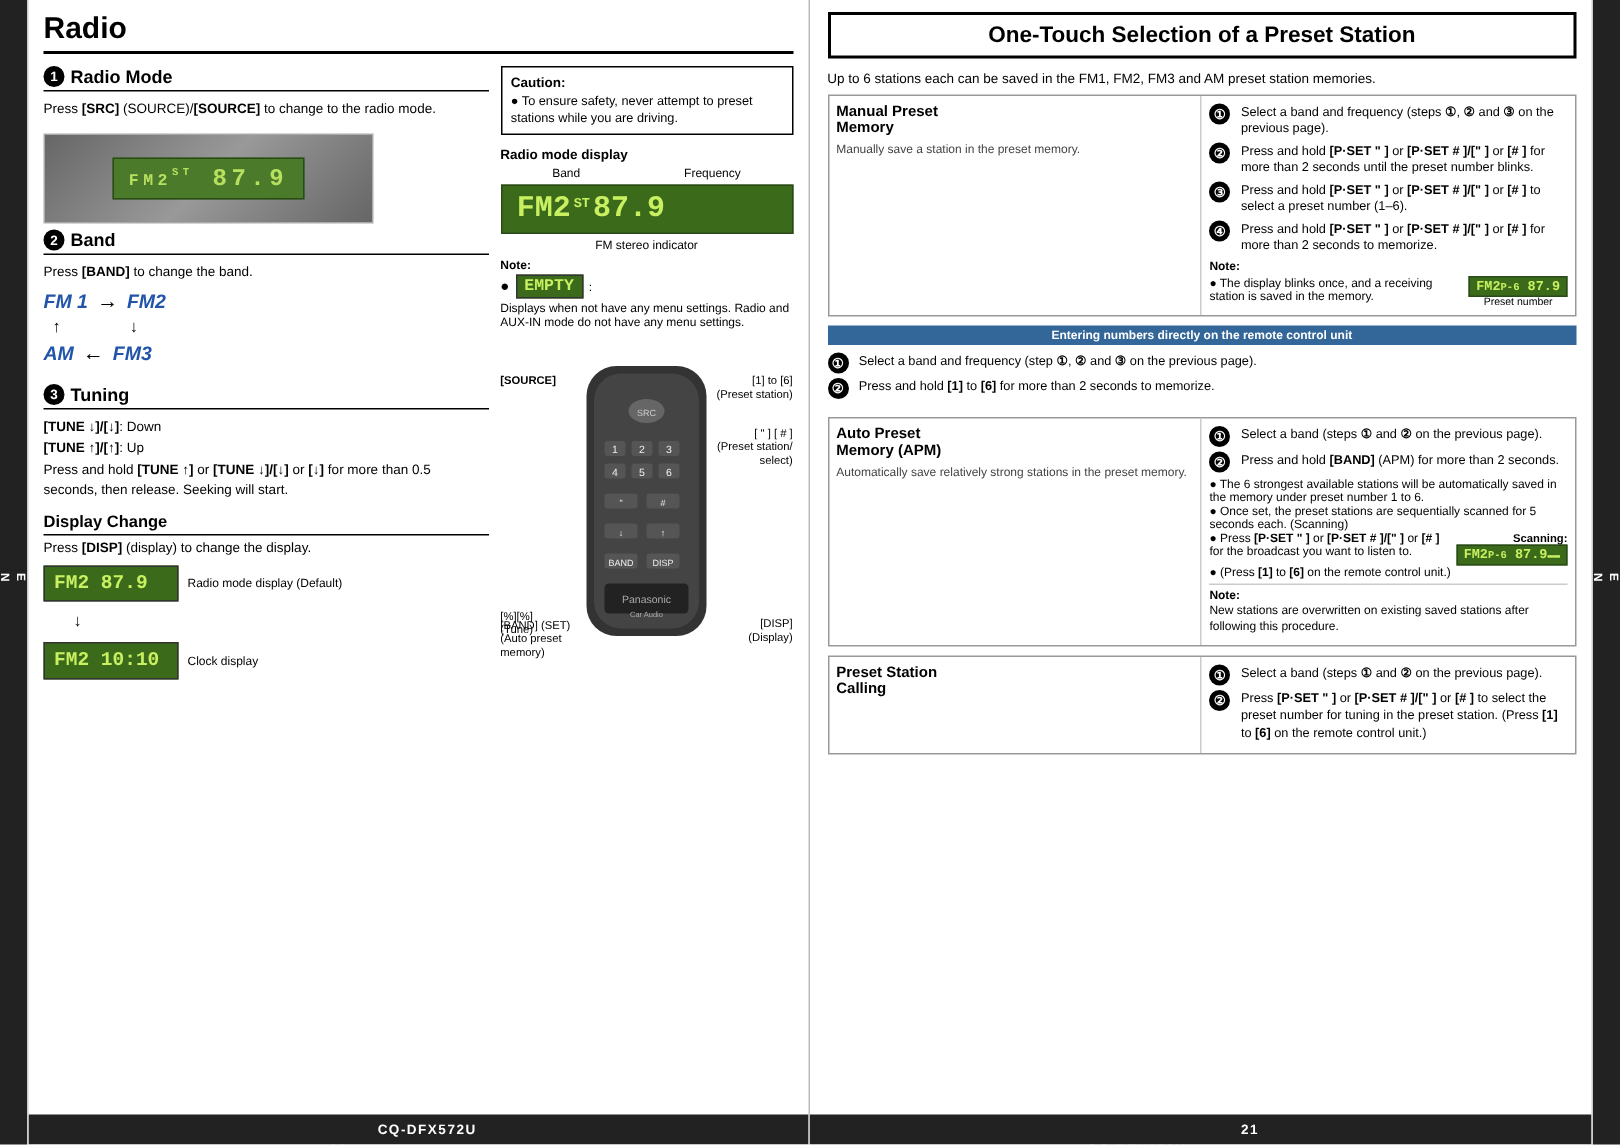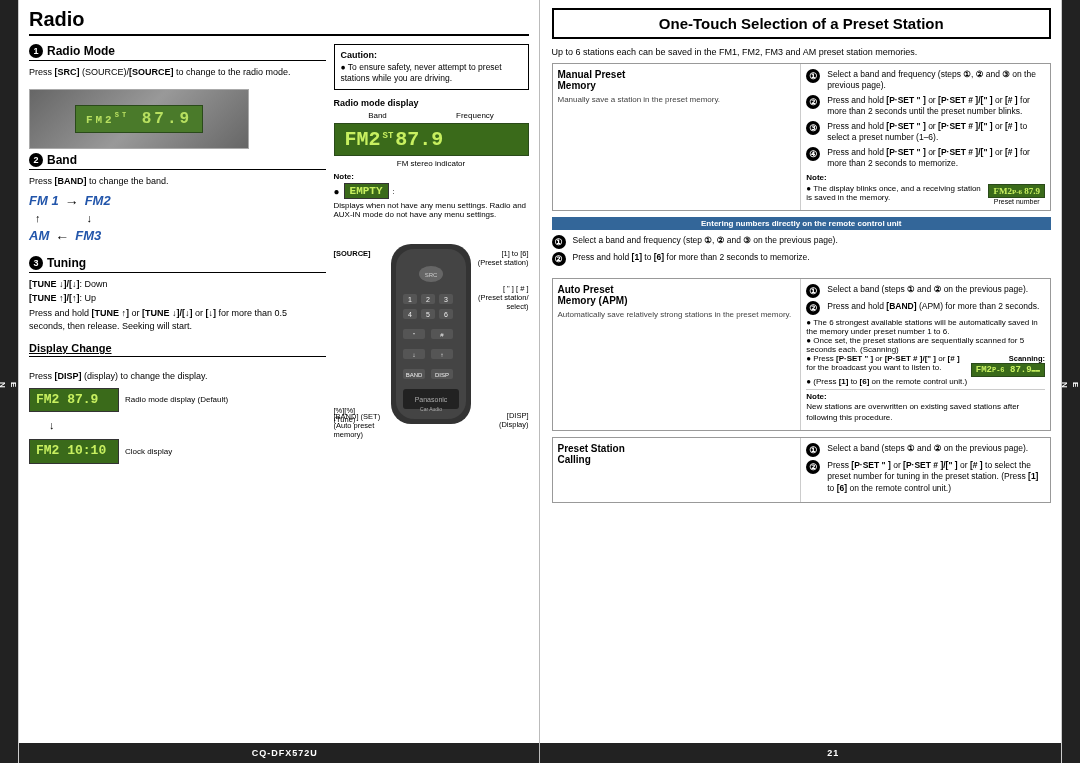--- a/index.html
+++ b/index.html
@@ -387,21 +387,21 @@
               <h2>Tuning</h2>
             </div>
             <div class="section-body">
               <p><b>[TUNE ↓]/[↓]</b>: Down</p>
               <p><b>[TUNE ↑]/[↑]</b>: Up</p>
               <p>Press and hold <b>[TUNE ↑]</b> or <b>[TUNE ↓]/[↓]</b> or <b>[↓]</b> for more than 0.5 seconds, then release. Seeking will start.</p>
             </div>
           </div>
 
           <div class="section-block">
-            <div style="border-bottom:1px solid #000;margin-bottom:13px;padding-bottom:2px;text-decoration:underline;">
+            <div style="border-bottom:1px solid #000;margin-bottom:2px;padding-bottom:2px;">
               <span style="font-size:11px;font-weight:bold;">Display Change</span>
             </div>
             <div class="section-body">
               <p>Press <b>[DISP]</b> (display) to change the display.</p>
               <div class="display-stack">
                 <div class="display-change-row">
                   <div style="background:#3a6a1a;color:#c8f060;font-family:'Courier New',monospace;font-size:13px;font-weight:bold;padding:2px 6px;display:inline-block;border:1px solid #333;min-width:90px;">FM2  87.9</div>
                   <span style="font-size:8px;">Radio mode display (Default)</span>
                 </div>
                 <div style="display:flex;align-items:center;margin-left:20px;">
@@ -543,21 +543,21 @@
               <span class="circle-num">④</span>
               <span>Press and hold <b>[P·SET " ]</b> or <b>[P·SET # ]/[" ]</b> or <b>[# ]</b> for more than 2 seconds to memorize.</span>
             </li>
           </ul>
 
           <div style="font-size:8px;margin-top:3px;">
             <span style="font-weight:bold;">Note:</span><br>
             <div style="display:flex;align-items:flex-start;gap:6px;margin-top:2px;">
               <span>● The display blinks once, and a receiving station is saved in the memory.</span>
               <div style="flex-shrink:0;">
-                <div style="background:#3a6a1a;color:#c8f060;font-family:Liberation Serif, serif;font-size:9px;font-weight:bold;padding:1px 4px;border:1px solid #2a4a1a;white-space:nowrap;">FM2<span style="font-size:7px;">P-6</span> 87.9</div>
+                <div style="background:#3a6a1a;color:#c8f060;font-family:Liberation Mono, monospace;font-size:9px;font-weight:bold;padding:1px 4px;border:1px solid #2a4a1a;white-space:nowrap;">FM2<span style="font-size:7px;">P-6</span> 87.9</div>
                 <div style="font-size:7px;text-align:center;">Preset number</div>
               </div>
             </div>
           </div>
         </div>
       </div>
 
       <div class="scanning-bar">Entering numbers directly on the remote control unit</div>
       <div style="margin-bottom:6px;padding:3px 0;">
         <ul class="num-list">

